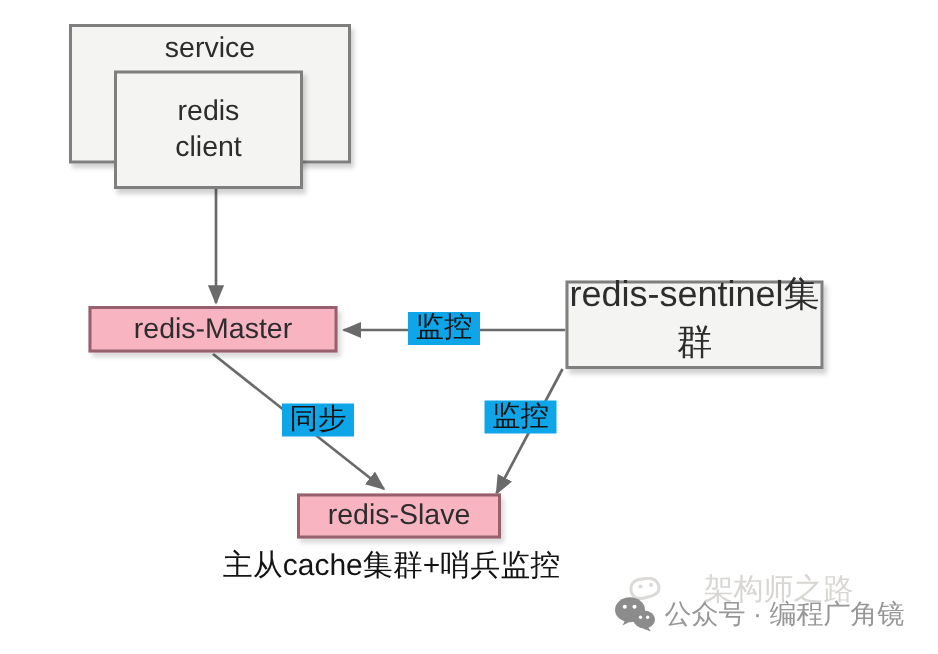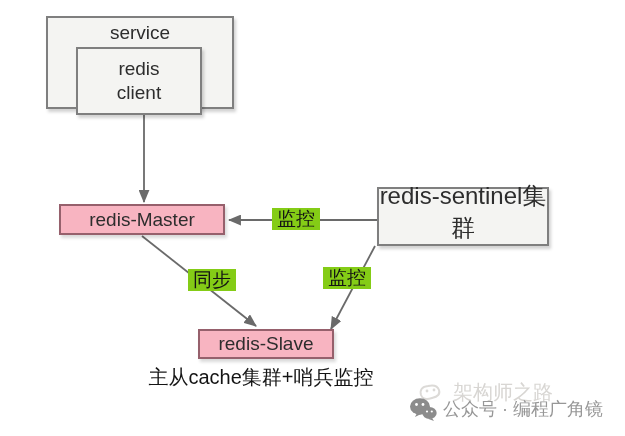--- a/index.html
+++ b/index.html
@@ -39,41 +39,41 @@
     border:2px solid var(--pink-border);
     box-shadow:2px 3px 3px rgba(0,0,0,0.15);
   }
   .node-service{
     left:46px;top:16px;width:188px;height:93px;
     align-items:flex-start;
     font-size:19px;
     padding-top:4px;
   }
   .node-client{
-    left:76px;top:47px;width:126px;height:68px;
+    left:76px;top:47px;width:126px;height:79px;
     font-size:19px;line-height:24px;
     white-space:pre-line;
     box-shadow:none;
   }
   .node-master{
     left:59px;top:204px;width:166px;height:31px;
     font-size:19px;
   }
   .node-sentinel{
     left:377px;top:187px;width:172px;height:59px;
     font-size:24px;
     align-items:flex-end;
   }
   .node-slave{
     left:198px;top:329px;width:136px;height:30px;
     font-size:19px;
   }
   .edge-label{
     position:absolute;
-    background:#84cc16;
+    background:#0ea5e9;
     color:var(--caption);
     font-size:19px;
     line-height:22px;
     padding:0 5px;
     white-space:nowrap;
   }
   .label-monitor-h{left:272px;top:208px;}
   .label-sync{left:188px;top:269px;}
   .label-monitor-d{left:323px;top:267px;}
   .caption{
@@ -87,21 +87,21 @@
   }
   .watermark-row{
     position:absolute;
     display:flex;align-items:center;
     white-space:nowrap;
   }
   .watermark-brand{
     left:417px;top:379px;
     color:var(--watermark-light);
     font-size:20px;
-    gap:8px;
+    gap:24px;
   }
   .watermark-account{
     left:409px;top:397px;
     color:var(--watermark-gray);
     font-size:18px;
     gap:6px;
   }
   .wm-icon{flex:0 0 auto;display:block;}
 </style>
 </head>

